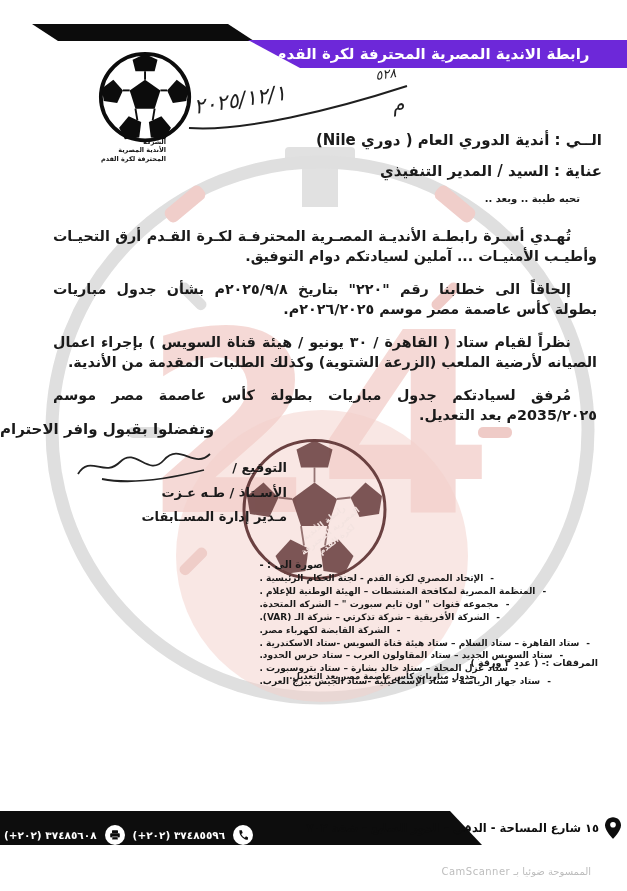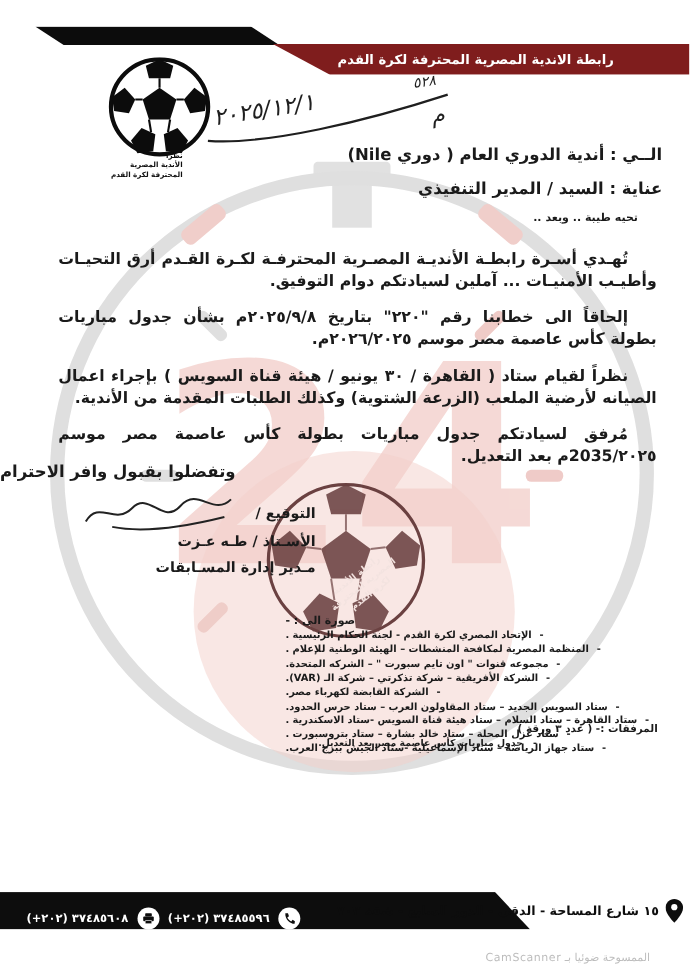--- a/index.html
+++ b/index.html
@@ -1,23 +1,23 @@
 <!DOCTYPE html>
 <html lang="ar"><head>
 <meta charset="utf-8">
 <style>
   html,body{margin:0;padding:0;background:#ffffff;}
   .page{position:relative;width:627px;height:891px;background:#ffffff;overflow:hidden;
         font-family:"DejaVu Sans",sans-serif;color:#1a1a1a;}
   
   .ribbon-strip{position:absolute;left:30px;top:24px;width:224px;height:17px;background:#0c0c0c;
       clip-path:polygon(2px 0,198px 0,224px 100%,28px 100%);}
-  .header-band{position:absolute;left:248px;top:40px;width:379px;height:28px;background:#7f1d1d;
+  .header-band{position:absolute;left:248px;top:40px;width:379px;height:28px;background:#6d28d9;
       clip-path:polygon(0 0,100% 0,100% 100%,52px 100%);
-      color:#fff;font-size:12px;font-weight:700;line-height:28px;text-align:center;
+      color:#fff;font-size:15px;font-weight:700;line-height:28px;text-align:center;
       direction:rtl;padding:0;box-sizing:border-box;}
   .header-band span{display:inline-block;padding-right:10px;}
   
   .logo{position:absolute;left:96px;top:52px;}
   .logo-caption{position:absolute;left:88px;top:138px;width:78px;direction:rtl;text-align:right;
       font-size:6.5px;font-weight:700;line-height:1.3;color:#111;}
   
   .handwriting{position:absolute;left:183px;top:66px;}
   
   .addressee{position:absolute;right:25px;top:131px;direction:rtl;text-align:right;font-weight:700;}
@@ -42,21 +42,21 @@
   .copies li{font-size:9px;font-weight:700;line-height:12.9px;}
   .copies li::before{content:"-";margin-left:7px;}
   
   .attachments{position:absolute;right:29px;top:657px;direction:rtl;text-align:right;}
   .attach-title{font-size:9.5px;font-weight:700;}
   .attach-item{font-size:8.5px;font-weight:700;margin:3px 110px 0 15px;}
   .attach-item::before{content:"-";margin-left:9px;}
   
   .footer-bar{position:absolute;left:0;top:811px;width:482px;height:34px;background:#0d0d0d;
       clip-path:polygon(0 0,450px 0,482px 100%,0 100%);}
-  .footer-phones{position:absolute;left:24px;top:811px;height:47px;display:flex;align-items:center;
+  .footer-phones{position:absolute;left:4px;top:811px;height:47px;display:flex;align-items:center;
       gap:8px;direction:ltr;color:#fff;font-size:10.5px;font-weight:700;text-align:right;}
   .roundel{width:20px;height:20px;border-radius:50%;background:#fff;display:flex;
       align-items:center;justify-content:center;color:#0d0d0d;font-size:12px;line-height:1;}
   .footer-address{position:absolute;right:6px;top:811px;height:34px;display:flex;align-items:center;
       gap:6px;direction:rtl;font-size:11.5px;font-weight:700;color:#0d0d0d;}
   .scan-note{position:absolute;right:36px;top:866px;direction:rtl;font-size:10px;color:#bdbdbd;
       letter-spacing:.5px;}
   
   .watermark{position:absolute;left:0;top:0;z-index:0;}
   .content-layer{position:absolute;inset:0;z-index:2;}
@@ -129,21 +129,21 @@
       </g>
       <g stroke="#0c0c0c" stroke-width="2">
         <line x1="51" y1="20" x2="51" y2="29"></line>
         <line x1="28" y1="40" x2="35" y2="40"></line>
         <line x1="74" y1="40" x2="67" y2="40"></line>
         <line x1="41" y1="59" x2="43" y2="71"></line>
         <line x1="61" y1="59" x2="59" y2="71"></line>
       </g>
     </svg>
     <div class="logo-caption">
-      <div>نظرا</div>
+      <div>الشركة</div>
       <div>الأندية المصرية</div>
       <div>المحترفة لكرة القدم</div>
     </div>
 
     <svg class="handwriting" width="240" height="80" viewBox="0 0 240 80">
       <g fill="#1f1f1f" font-family="DejaVu Sans, sans-serif" font-style="italic">
         <text x="193" y="14" font-size="13" transform="rotate(-8 193 14)" letter-spacing="1">٥٢٨</text>
         <text x="210" y="46" font-size="20" transform="rotate(-10 210 46)">م</text>
         <text x="12" y="48" font-size="21" letter-spacing="2" transform="rotate(-9 12 48)">٢٠٢٥/١٢/١</text>
       </g>
@@ -175,22 +175,22 @@
     </div>
 
     <div class="copies">
       <div class="copies-title">صورة الى : -</div>
       <ul>
         <li>الإتحاد المصري لكرة القدم - لجنة الحكام الرئيسية .</li>
         <li>المنظمة المصرية لمكافحة المنشطات – الهيئة الوطنية للإعلام .</li>
         <li>مجموعه قنوات " اون تايم سبورت " – الشركه المتحدة.</li>
         <li>الشركة الأفريقية – شركة تذكرتي – شركة الـ (VAR).</li>
         <li>الشركة القابضة لكهرباء مصر.</li>
+        <li>ستاد القاهرة – ستاد السلام – ستاد هيئة قناة السويس -ستاد الاسكندرية .</li>
         <li>ستاد السويس الجديد – ستاد المقاولون العرب – ستاد حرس الحدود.</li>
-        <li>ستاد القاهرة – ستاد السلام – ستاد هيئة قناة السويس -ستاد الاسكندرية .</li>
         <li>ستاد غزل المحلة – ستاد خالد بشارة – ستاد بتروسبورت .</li>
         <li>ستاد جهاز الرياضة – ستاد الإسماعيلية -ستاد الجيش ببرج العرب.</li>
       </ul>
     </div>
 
     <div class="attachments">
       <div class="attach-title">المرفقات :- ( عدد ٣ ورقة )</div>
       <div class="attach-item">جدول مباريات كأس عاصمة مصر بعد التعديل.</div>
     </div>
 

